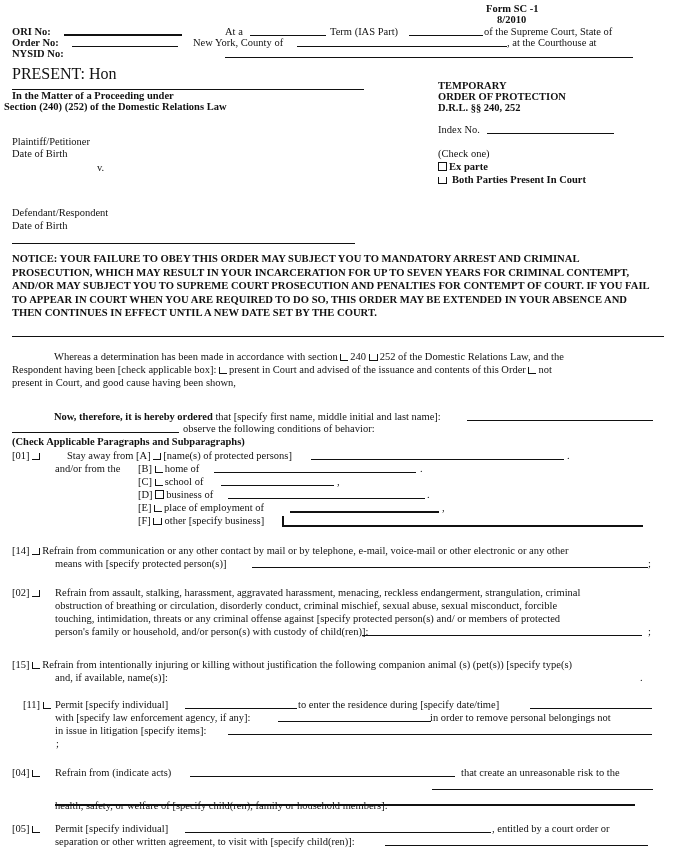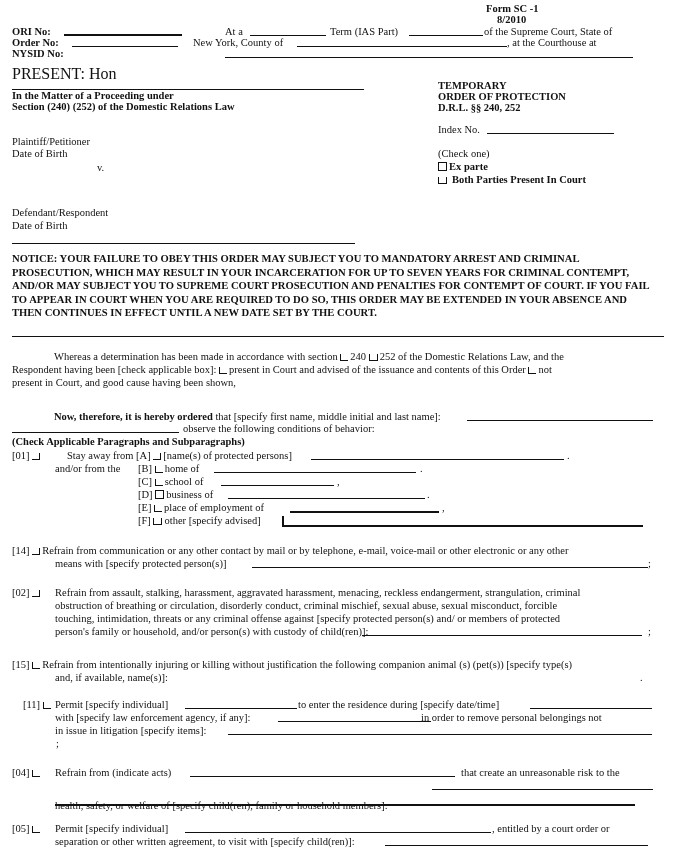--- a/index.html
+++ b/index.html
@@ -33,21 +33,21 @@
 <div class="abs" style="left:484px;top:26px;">of the Supreme Court, State of</div>
 <div class="abs" style="left:193px;top:37px;">New York,  County of</div>
 <div class="ln" style="left:297px;top:46px;width:210px;"></div>
 <div class="abs" style="left:507px;top:37px;">, at the Courthouse at</div>
 <div class="ln" style="left:225px;top:57px;width:408px;"></div>
 
 <div class="abs" style="left:12px;top:68px;font-size:16px;">PRESENT:  Hon</div>
 
 <div class="ln" style="left:12px;top:89px;width:352px;"></div>
 <div class="abs b" style="left:12px;top:90px;">In the Matter of a Proceeding under</div>
-<div class="abs b" style="left:12px;top:101px;">Section (240) (252) of the Domestic Relations Law</div>
+<div class="abs b" style="left:4px;top:101px;">Section (240) (252) of the Domestic Relations Law</div>
 
 <div class="abs" style="left:12px;top:136px;">Plaintiff/Petitioner</div>
 <div class="abs" style="left:12px;top:148px;">Date of Birth</div>
 <div class="abs" style="left:97px;top:162px;">v.</div>
 <div class="abs" style="left:12px;top:207px;">Defendant/Respondent</div>
 <div class="abs" style="left:12px;top:220px;">Date of Birth</div>
 <div class="ln" style="left:12px;top:243px;width:343px;"></div>
 
 <div class="abs b" style="left:438px;top:80px;text-align:center;">TEMPORARY</div>
 <div class="abs b" style="left:438px;top:91px;">ORDER OF PROTECTION</div>
@@ -121,21 +121,21 @@
 
 <div class="abs" style="left:138px;top:502px;">
   <span>[E]</span>
   <span class="cbl"></span><span>place of employment of</span>
 </div>
 <div class="ln2" style="left:290px;top:511px;width:149px;"></div>
 <div class="abs" style="left:442px;top:502px;">,</div>
 
 <div class="abs" style="left:138px;top:515px;">
   <span>[F]</span>
-  <span class="cbl" style="border-right:1px solid #111;"></span><span>other [specify advised]</span>
+  <span class="cbl" style="border-right:1px solid #111;"></span><span>other [specify business]</span>
 </div>
 <div class="ln2" style="left:282px;top:525px;width:361px;"></div>
 <div style="position:absolute;left:282px;top:516px;width:2px;height:10px;background:#111;"></div>
 
 <div class="abs" style="left:12px;top:545px;">
   <span>[14]</span>
   <span class="cbr"></span><span>Refrain from communication or any other contact by mail or by  telephone, e-mail, voice-mail or other electronic or any other</span>
 </div>
 <div class="abs" style="left:55px;top:558px;">means with [specify protected person(s)]</div>
 <div class="ln" style="left:252px;top:567px;width:396px;"></div>
@@ -162,21 +162,21 @@
 <div class="abs" style="left:12px;top:699px;padding-left:11px;">
   <span>[11]</span>
   <span class="cbl"></span>
 </div>
 <div class="abs" style="left:55px;top:699px;">Permit [specify individual]</div>
 <div class="ln" style="left:185px;top:708px;width:112px;"></div>
 <div class="abs" style="left:298px;top:699px;">to enter the residence during [specify date/time]</div>
 <div class="ln" style="left:530px;top:708px;width:122px;"></div>
 <div class="abs" style="left:55px;top:712px;">with [specify law enforcement agency, if any]:</div>
 <div class="ln" style="left:278px;top:721px;width:153px;"></div>
-<div class="abs" style="left:421px;top:712px;">in order to remove personal belongings not</div>
+<div class="abs" style="left:430px;top:712px;">in order to remove personal belongings not</div>
 <div class="abs" style="left:55px;top:725px;">in issue in litigation [specify items]:</div>
 <div class="ln" style="left:228px;top:734px;width:424px;"></div>
 <div class="abs" style="left:56px;top:738px;">;</div>
 
 <div class="abs" style="left:12px;top:767px;">
   <span>[04]</span>
   <span class="cbl"></span>
 </div>
 <div class="abs" style="left:55px;top:767px;">Refrain from (indicate acts)</div>
 <div class="ln" style="left:190px;top:776px;width:265px;"></div>

